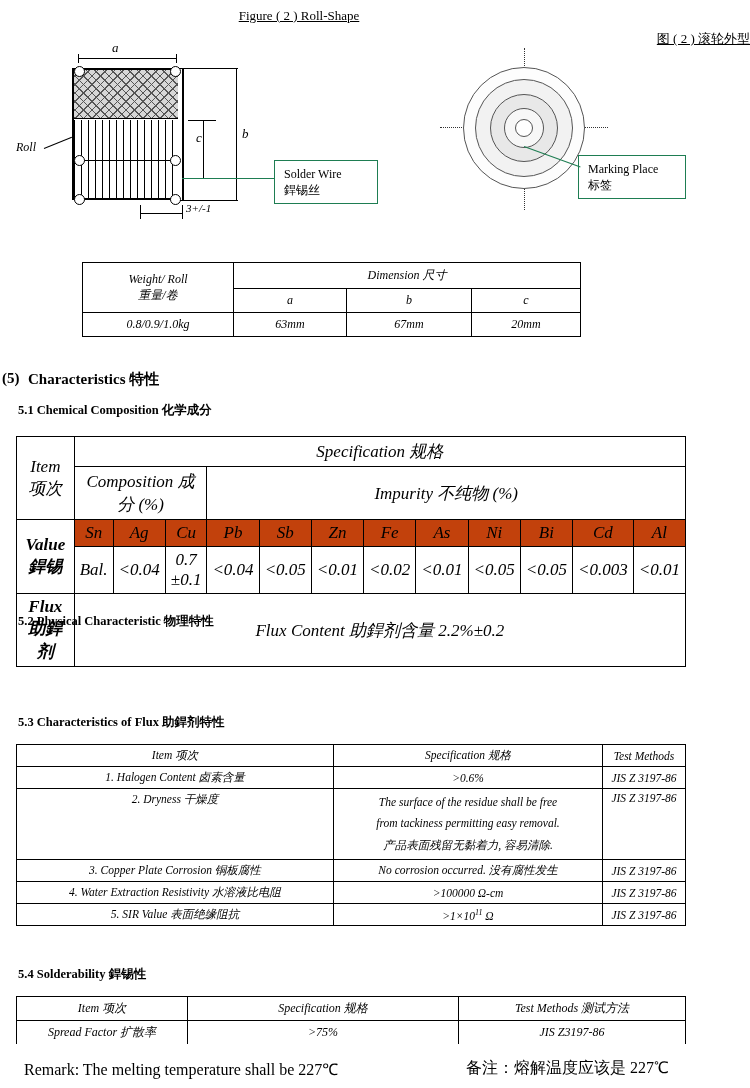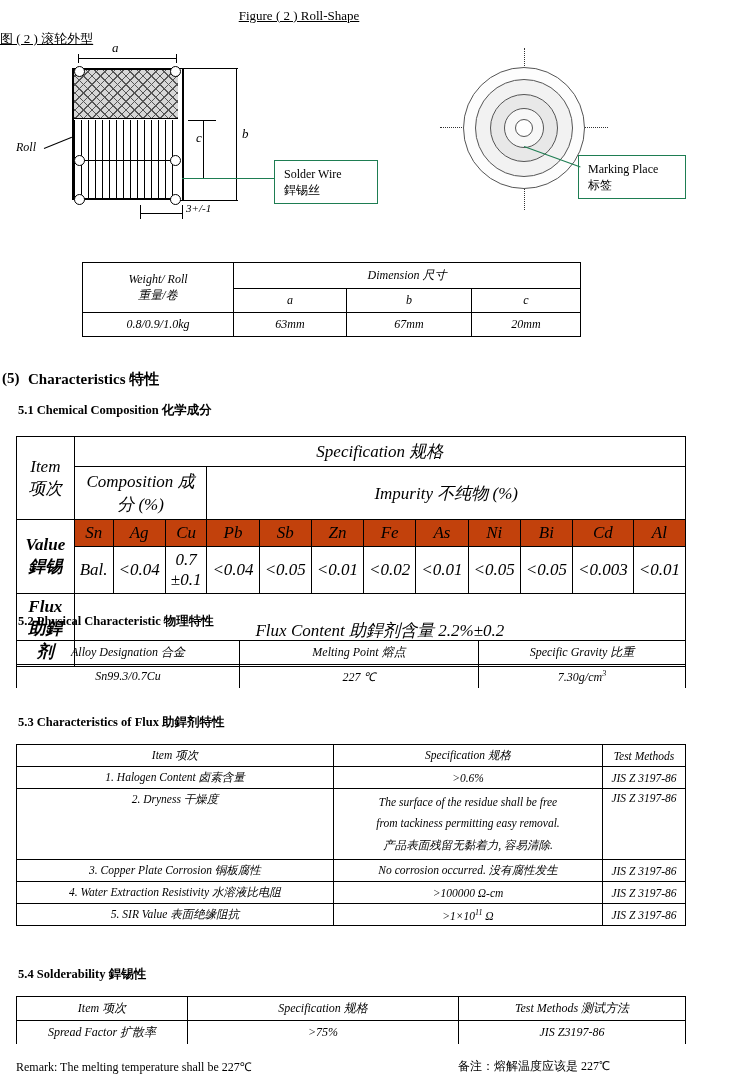--- a/index.html
+++ b/index.html
@@ -33,21 +33,21 @@
   }
   .fig-title .en {
     text-decoration: underline;
     font-weight: normal;
   }
   .fig-title-cn {
     position: absolute;
     top: 30px;
     left: 0;
     width: 750px;
-    text-align: left;
+    text-align: right;
     font-size: 13px;
     text-decoration: underline;
   }
 
   
   .figure-area {
     position: absolute;
     top: 50px;
     left: 0;
     width: 750px;
@@ -248,23 +248,24 @@
     font-weight: normal;
     font-style: italic;
     text-align: center;
     vertical-align: middle;
   }
   .green { background: #c2410c; }
   .left { text-align: left; }
 
   .remark {
     position: absolute;
-    font-size: 12px;
+    font-size: 16px;
     font-family: "Liberation Serif", serif;
     font-style: normal;
+    margin-left: 8px;
   }
   sup { font-size: 8px; }
 </style>
 </head>
 <body>
 
 <div class="page">
 
   <div class="fig-title">
     <span class="en">Figure ( 2 ) Roll-Shape</span>
@@ -409,34 +410,20 @@
     </tr>
     <tr>
       <td style="font-weight:bold;" class="left">Flux 助銲剂</td>
       <td colspan="12" class="left">Flux Content  助銲剂含量 2.2%±0.2</td>
     </tr>
   </tbody>
     </table>
 
   <div class="sub-head" style="left:18px; top:613px;">5.2 Physical Characteristic  物理特性</div>
 
-  <table class="doc" style="left:16px; top:640px; width:670px; font-size:12px;">
-    <tbody>
-        <tr>
-      <td style="width:212px;">Alloy Designation  合金</td>
-      <td style="width:228px;">Melting Point 熔点</td>
-      <td>Specific Gravity  比重</td>
-    </tr>
-    <tr>
-      <td style="border-bottom:none;">Sn99.3/0.7Cu</td>
-      <td style="border-bottom:none;">227 ℃</td>
-      <td style="border-bottom:none;">7.30g/cm<sup>3</sup></td>
-    </tr>
-  </tbody>
-    </table>
 
   <div class="sub-head" style="left:18px; top:714px;">5.3 Characteristics of Flux 助銲剂特性</div>
 
   <table class="doc" style="left:16px; top:744px; width:670px; font-size:11.5px;">
     <tbody>
         <tr>
       <td style="width:306px;">Item  项次</td>
       <td style="width:258px;">Specification  规格</td>
       <td>Test Methods</td>
     </tr>

